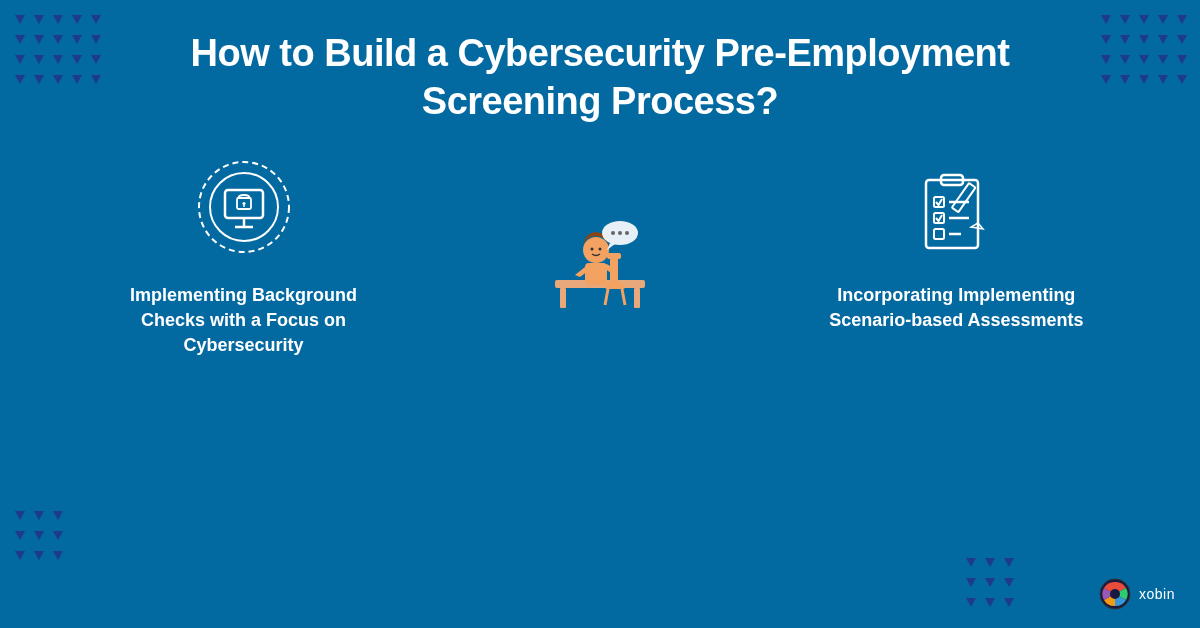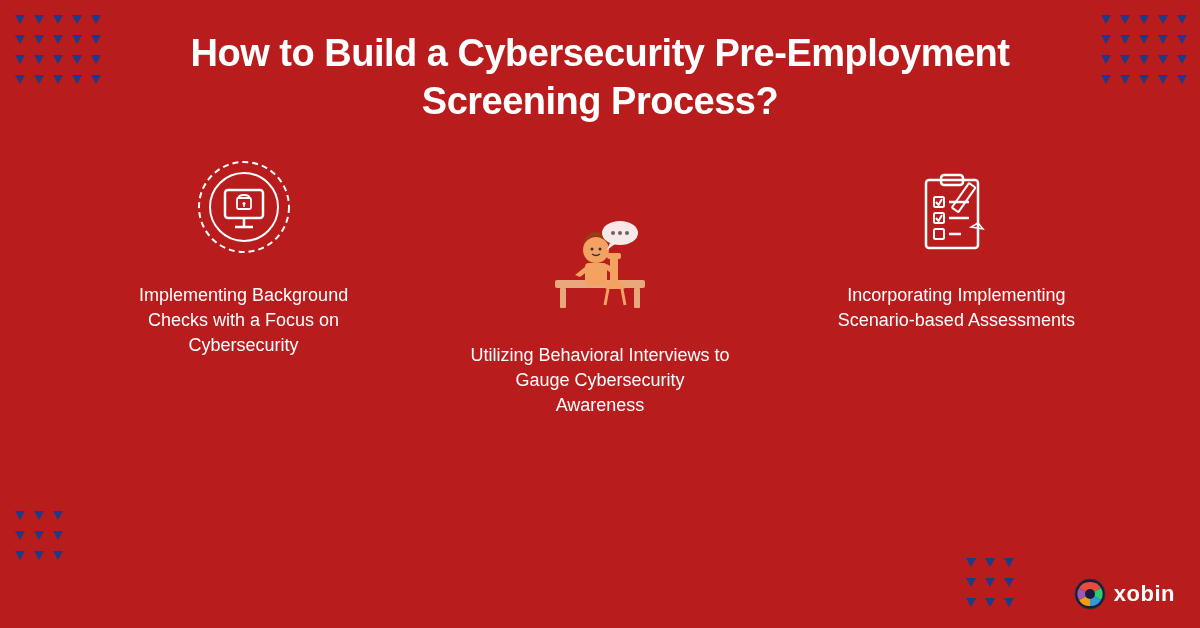--- a/index.html
+++ b/index.html
@@ -9,21 +9,21 @@
       height: 628px;
       overflow: hidden;
       background-color: #0a1a4a;
       font-family: 'Arial', sans-serif;
       position: relative;
     }
 
     .background {
       width: 100%;
       height: 100%;
-      background-color: #b91c1c;
+      background-color: #0369a1;
       position: relative;
       overflow: hidden;
     }
 
     
     .content {
       position: absolute;
       top: 0;
       left: 0;
       width: 100%;
@@ -74,21 +74,21 @@
       height: 110px;
       display: flex;
       align-items: center;
       justify-content: center;
       margin-bottom: 18px;
     }
 
     .card-label {
       color: #ffffff;
       font-size: 18px;
-      font-weight: 400;
+      font-weight: 700;
       line-height: 1.4;
       max-width: 260px;
     }
 
     
     .card-middle {
       margin-top: 40px;
     }
 
     
@@ -101,22 +101,22 @@
       gap: 8px;
     }
 
     .xobin-icon {
       width: 32px;
       height: 32px;
     }
 
     .xobin-text {
       color: #ffffff;
-      font-size: 22px;
-      font-weight: 700;
+      font-size: 14px;
+      font-weight: 400;
       letter-spacing: 0.5px;
     }
 
     
     .triangle {
       width: 0;
       height: 0;
       border-left: 5px solid transparent;
       border-right: 5px solid transparent;
       border-top: 9px solid #1e3a8a;
@@ -261,21 +261,20 @@
             <path d="M72 72 L80 78" stroke="#f4a261" stroke-width="5" stroke-linecap="round"></path>
 
             <ellipse cx="85" cy="38" rx="18" ry="12" fill="white" opacity="0.9"></ellipse>
             <path d="M75 48 L72 55 L80 49" fill="white" opacity="0.9"></path>
 
             <circle cx="78" cy="38" r="2" fill="#666"></circle>
             <circle cx="85" cy="38" r="2" fill="#666"></circle>
             <circle cx="92" cy="38" r="2" fill="#666"></circle>
           </svg>
         </div>
-        <p class="card-label">Utilizing Behavioral Interviews to Gauge Cybersecurity Awareness</p>
       </div>
 
       <div class="card">
         <div class="card-icon">
           <svg viewBox="0 0 110 110" width="110" height="110" fill="none" xmlns="http://www.w3.org/2000/svg">
 
             <rect x="25" y="25" width="52" height="68" rx="3" stroke="white" stroke-width="2.5" fill="none"></rect>
 
             <rect x="40" y="20" width="22" height="10" rx="3" stroke="white" stroke-width="2.5" fill="none"></rect>
 

